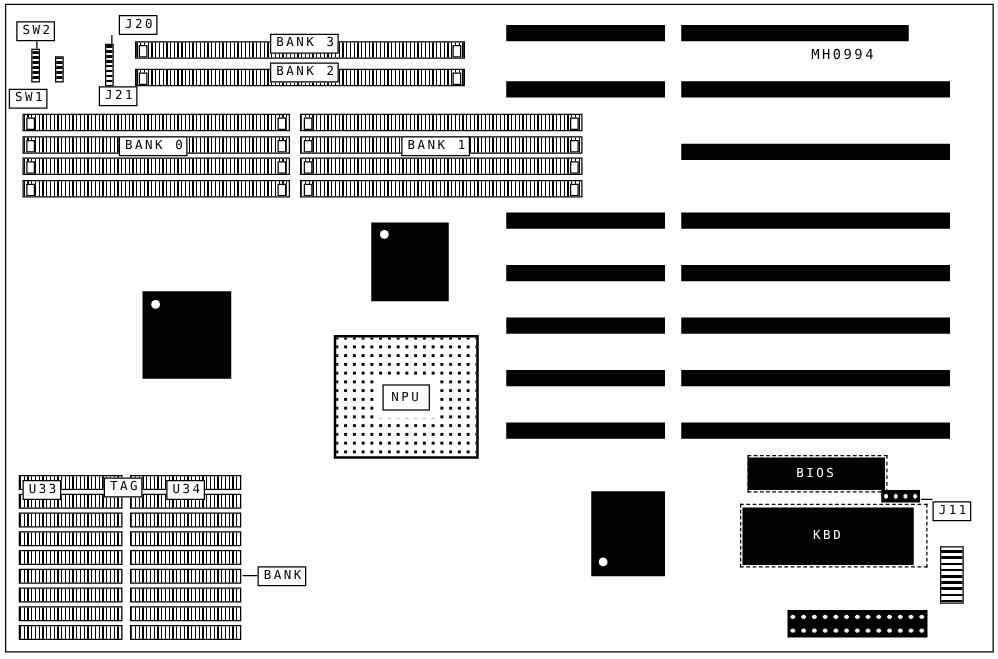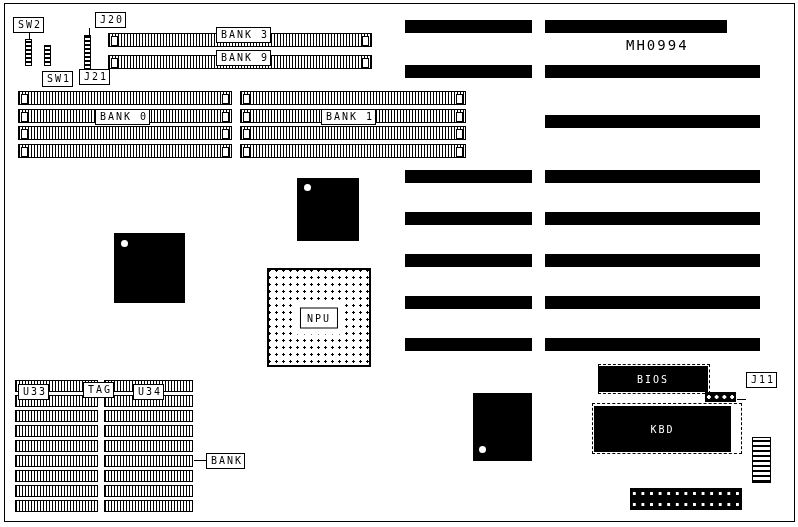--- a/index.html
+++ b/index.html
@@ -3,21 +3,21 @@
 <meta charset="utf-8">
 <style>
   * { margin:0; padding:0; box-sizing:border-box; }
   html,body { width:798px; height:527px; background:#fff; overflow:hidden; }
   .board { position:absolute; left:0; top:0; width:798px; height:527px; background:#fff;
            font-family:"DejaVu Sans Mono", monospace; color:#000; }
   .frame { position:absolute; left:4px; top:3px; width:791px; height:519px; border:1px solid #000; }
 
   .lbl { position:absolute; background:#fff; border:1px solid #000; font-size:10px;
          letter-spacing:2px; line-height:12px; padding:1px 1px 1px 4px; white-space:nowrap; z-index:6; }
-  .txt { position:absolute; font-size:14px; letter-spacing:2px; z-index:2; white-space:nowrap; }
+  .txt { position:absolute; font-size:11px; letter-spacing:2px; z-index:2; white-space:nowrap;margin-left:23px; }
   .line { position:absolute; background:#000; z-index:5; }
 
   .simm { position:absolute; height:14px; border:1px solid #000; z-index:1;
           background:repeating-linear-gradient(90deg,#000 0 1px,#fff 1px 3px); }
   .simm::before,.simm::after { content:""; position:absolute; top:2px; width:5px; height:8px;
           background:#fff; border:1px solid #000; }
   .simm::before { left:2px; } .simm::after { right:2px; }
 
   .isa { position:absolute; height:13px; background:#000; }
 
@@ -47,35 +47,35 @@
   .vconn { position:absolute; border:1px solid #000; z-index:2;
          background:repeating-linear-gradient(0deg,#000 0 2px,#fff 2px 5px); }
 </style>
 </head>
 <body>
 
 <div class="board">
   <div class="frame"></div>
 
   <div class="lbl" style="left:13px;top:17px;">SW2</div>
-  <div class="lbl" style="left:7px;top:71px;margin-left:35px;">SW1</div>
+  <div class="lbl" style="left:7px;top:71px;">SW1</div>
   <div class="lbl" style="left:95px;top:12px;">J20</div>
   <div class="lbl" style="left:79px;top:69px;">J21</div>
 
   <div class="line" style="left:29px;top:33px;width:1px;height:6px;"></div>
   <div class="line" style="left:89px;top:28px;width:1px;height:7px;"></div>
 
   <div class="jstrip" style="left:25px;top:39px;width:7px;height:27px;"></div>
   <div class="jstrip" style="left:44px;top:45px;width:7px;height:21px;"></div>
   <div class="jstrip" style="left:84px;top:35px;width:7px;height:34px;"></div>
 
   <div class="simm" style="left:108px;top:33px;width:264px;"></div>
   <div class="simm" style="left:108px;top:55px;width:264px;"></div>
   <div class="lbl" style="left:216px;top:27px;">BANK 3</div>
-  <div class="lbl" style="left:216px;top:50px;">BANK 9</div>
+  <div class="lbl" style="left:216px;top:50px;">BANK 2</div>
 
   <div class="simm" style="left:18px;top:91px;width:214px;"></div>
   <div class="simm" style="left:18px;top:109px;width:214px;"></div>
   <div class="simm" style="left:18px;top:126px;width:214px;"></div>
   <div class="simm" style="left:18px;top:144px;width:214px;"></div>
   <div class="lbl" style="left:95px;top:109px;">BANK 0</div>
 
   <div class="simm" style="left:240px;top:91px;width:226px;"></div>
   <div class="simm" style="left:240px;top:109px;width:226px;"></div>
   <div class="simm" style="left:240px;top:126px;width:226px;"></div>
@@ -104,21 +104,21 @@
   <div class="chip" style="left:114px;top:233px;width:71px;height:70px;">
     <span class="pin1" style="left:7px;top:7px;"></span>
   </div>
   <div class="chip" style="left:297px;top:178px;width:62px;height:63px;">
     <span class="pin1" style="left:7px;top:6px;"></span>
   </div>
   <div class="chip" style="left:473px;top:393px;width:59px;height:68px;">
     <span class="pin1" style="left:6px;bottom:8px;"></span>
   </div>
 
-  <div class="pga" style="left:267px;top:268px;width:104px;height:99px;">
+  <div class="pga" style="left:267px;top:268px;width:116px;height:99px;">
     <span class="pga-label">NPU</span>
   </div>
 
 
   <div class="cchip" style="left:15px;top:380px;width:83px;"></div>
   <div class="cchip" style="left:104px;top:380px;width:89px;"></div>
   <div class="cchip" style="left:15px;top:395px;width:83px;"></div>
   <div class="cchip" style="left:104px;top:395px;width:89px;"></div>
   <div class="cchip" style="left:15px;top:410px;width:83px;"></div>
   <div class="cchip" style="left:104px;top:410px;width:89px;"></div>
@@ -147,18 +147,18 @@
     <span class="chip-label" style="font-size:10px;">BIOS</span>
   </div>
 
   <div class="dashed" style="left:592px;top:403px;width:150px;height:51px;"></div>
   <div class="chip" style="left:594px;top:406px;width:137px;height:46px;">
     <span class="chip-label" style="font-size:10px;">KBD</span>
   </div>
 
   <div class="pins" style="left:705px;top:392px;width:31px;height:10px;background-size:7.75px 10px;"></div>
   <div class="line" style="left:737px;top:399px;width:9px;height:1px;"></div>
-  <div class="lbl" style="left:746px;top:372px;">J11</div>
+  <div class="lbl" style="left:746px;top:401px;">J11</div>
 
   <div class="pins" style="left:630px;top:488px;width:112px;height:22px;background-size:8.6px 11px;"></div>
 
   <div class="vconn" style="left:752px;top:437px;width:19px;height:46px;"></div>
 </div>
 
 </body></html>

